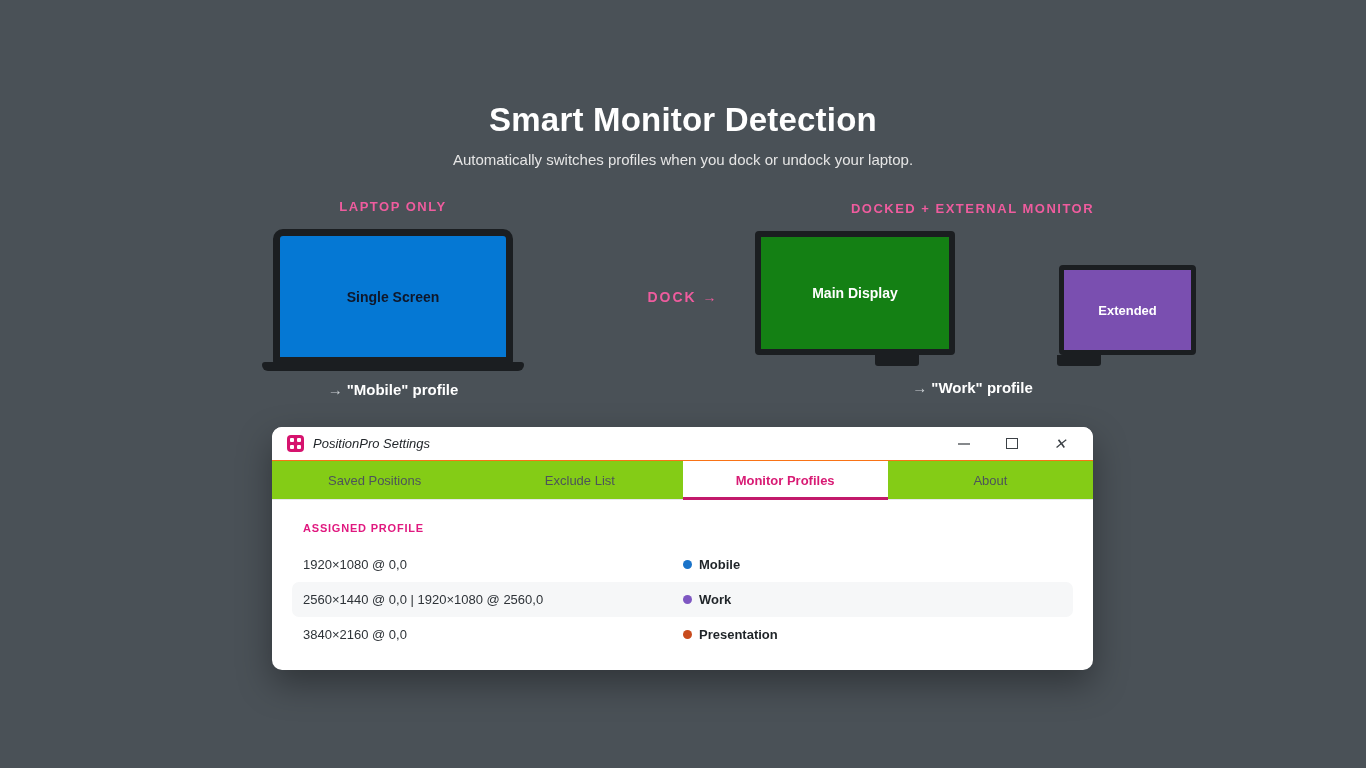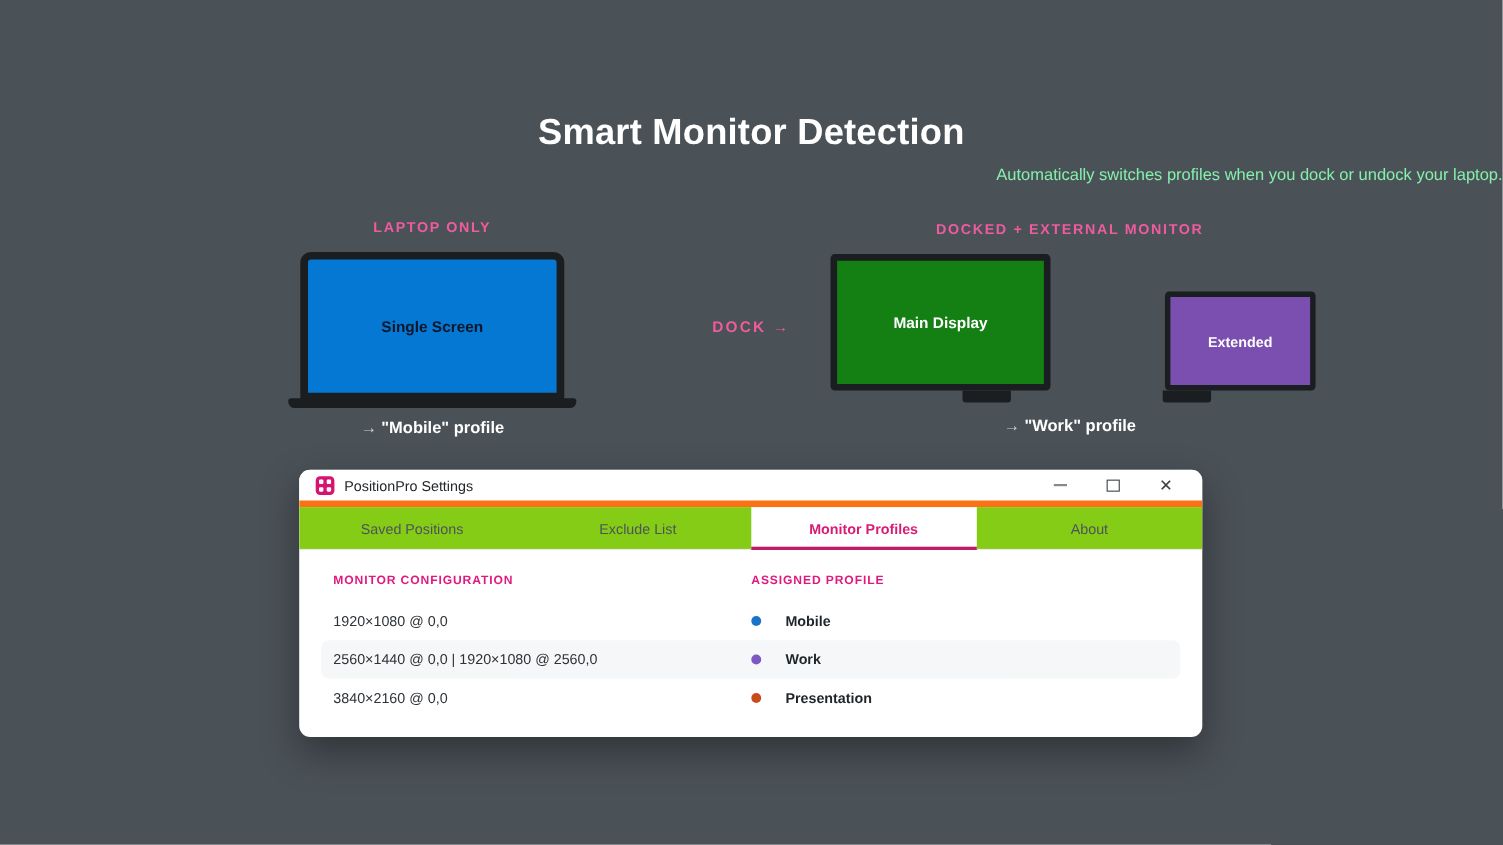--- a/index.html
+++ b/index.html
@@ -10,21 +10,21 @@
     font-family:"Liberation Sans", sans-serif;
   }
   
   .page-title {
     position:absolute; top:101px; left:0; width:100%;
     text-align:center; color:#ffffff; font-size:33px; font-weight:bold;
     letter-spacing:0.2px;
   }
   .page-subtitle {
     position:absolute; top:151px; left:0; width:100%;
-    text-align:right; color:#86efac; font-size:15px;
+    text-align:center; color:#e5e5e5; font-size:15px;
   }
   
   .illo-label {
     position:absolute; text-align:center; font-size:13px; font-weight:bold;
     letter-spacing:1.5px; color:#ef5c9e;
   }
   .laptop-screen {
     position:absolute; left:273px; top:229px; width:240px; height:135px;
     border:7px solid #1b1e21; border-radius:10px 10px 3px 3px;
     display:flex; align-items:center; justify-content:center;
@@ -58,21 +58,21 @@
   }
   
   .window {
     position:absolute; left:272px; top:427px; width:821px; height:243px;
     background:#ffffff; border-radius:10px;
     box-shadow:0 14px 34px rgba(0,0,0,0.35);
     overflow:hidden;
   }
   .titlebar {
     height:34px; display:flex; align-items:center; padding:0 14px 0 15px;
-    background:#ffffff; border-bottom:6px solid #f97316;
+    background:#ffffff; border-bottom:1px solid #f97316;font-style:italic;
   }
   .app-icon {
     width:17px; height:17px; background:#d6136e; border-radius:4px;
     margin-right:9px; display:grid;
     grid-template-columns:4px 4px; grid-template-rows:4px 4px;
     gap:3px; place-content:center;
   }
   .app-icon span { background:#ffffff; border-radius:1px; }
   .window-title { font-size:13px; color:#23272b; }
   .win-controls { margin-left:auto; display:flex; align-items:center; gap:30px; padding-right:10px; }
@@ -97,21 +97,21 @@
     display:flex; padding:7px 11px 13px; font-size:11px; font-weight:bold;
     letter-spacing:0.8px; color:#e0187f;
   }
   .hdr-config { width:380px; }
   .profile-row {
     display:flex; align-items:center; height:35px; padding:0 11px;
     border-radius:7px; font-size:13px; color:#2e3338; cursor:default;
   }
   .profile-row:nth-child(odd) { background:#f6f7f8; }
   .row-config { width:380px; }
-  .row-profile { display:flex; align-items:center; gap:22px; font-weight:bold; color:#1f2428; }
+  .row-profile { display:flex; align-items:center; gap:7px; font-weight:bold; color:#1f2428; }
   .dot { width:9px; height:9px; border-radius:50%; flex:none; }
 </style>
 </head>
 <body>
 
 <div class="stage">
 
   <div class="page-title">Smart Monitor Detection</div>
   <div class="page-subtitle">Automatically switches profiles when you dock or undock your laptop.</div>
 
@@ -163,21 +163,20 @@
 
     <div class="tabbar">
       <div class="tab">Saved Positions</div>
       <div class="tab">Exclude List</div>
       <div class="tab active">Monitor Profiles</div>
       <div class="tab">About</div>
     </div>
 
     <div class="content">
       <div class="table-headers">
-        <div class="hdr-config">MONITOR CONFIGURATION</div>
         <div>ASSIGNED PROFILE</div>
       </div>
 
       <div class="profile-row">
         <div class="row-config">1920×1080 @ 0,0</div>
         <div class="row-profile">
           <span class="dot" style="background-color: rgb(26, 115, 201);"></span>
           <span>Mobile</span>
         </div>
       </div>

